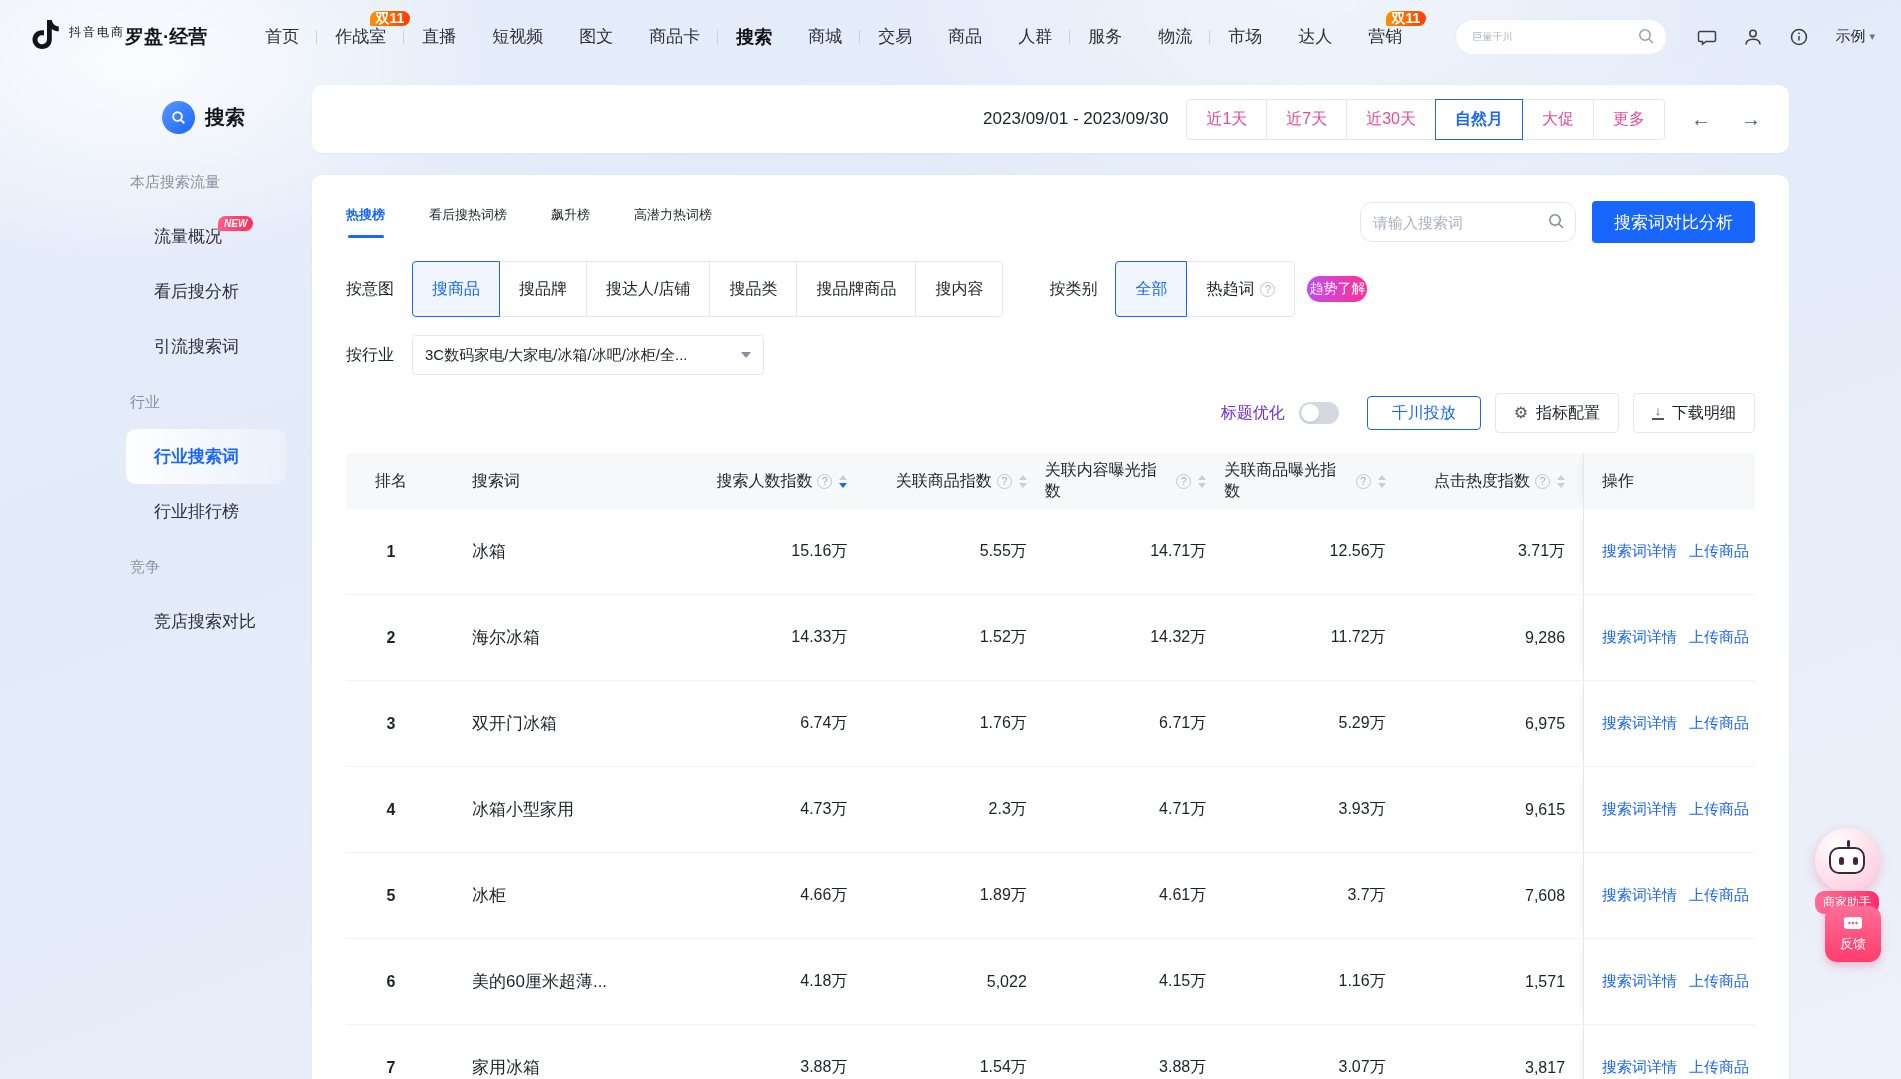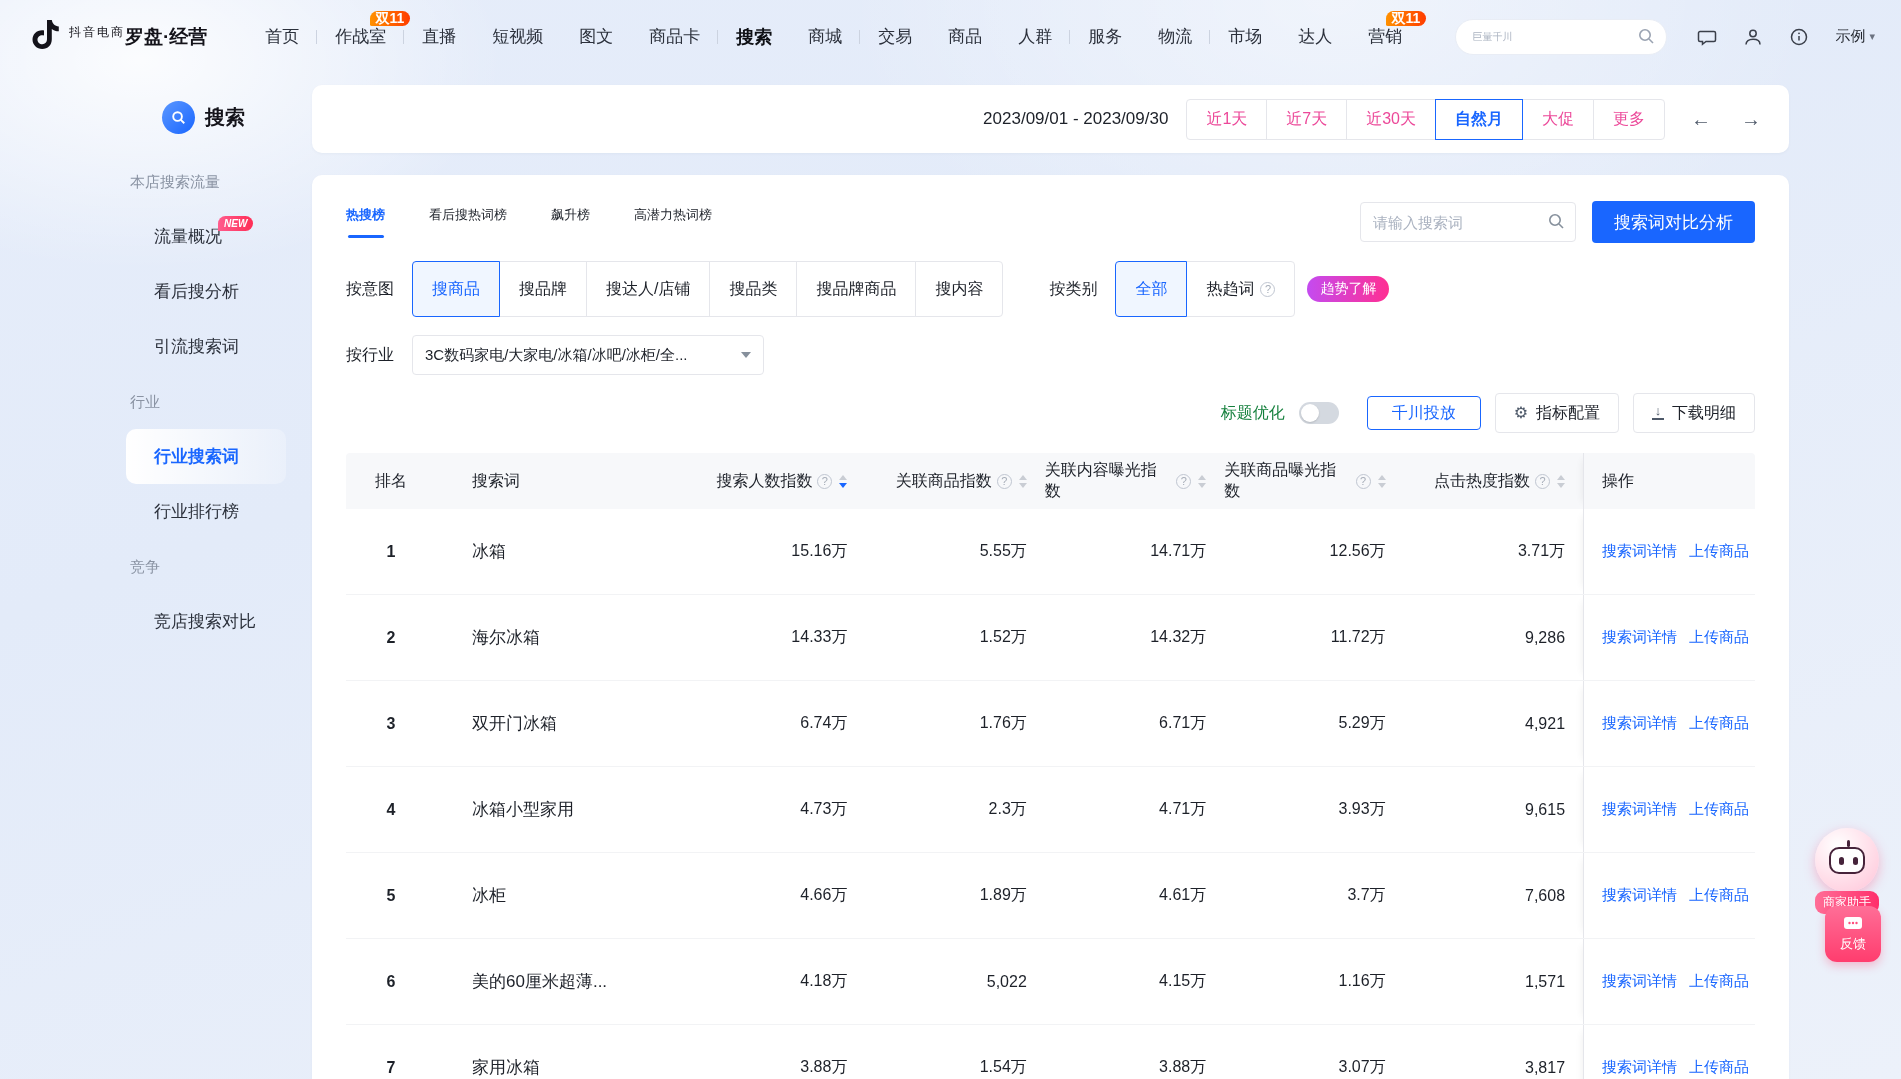--- a/index.html
+++ b/index.html
@@ -58,41 +58,41 @@
 
   .card{margin-top:22px;background:#fff;border-radius:10px;padding:26px 34px 0;box-shadow:0 1px 3px rgba(16,42,84,.04);min-height:990px;}
 
   .tabs-row{display:flex;align-items:center;}
   .tabs{display:flex;gap:44px;}
   .tab{font-size:13px;color:#1d2129;padding-bottom:14px;position:relative;cursor:pointer;white-space:nowrap;}
   .tab.active{color:#1966ff;font-weight:700;}
   .tab.active::after{content:'';position:absolute;left:50%;transform:translateX(-50%);bottom:0;width:36px;height:3px;border-radius:2px;background:#1966ff;}
   .tabs-right{margin-left:auto;display:flex;align-items:center;gap:16px;}
   .kw-search{position:relative;width:216px;}
-  .kw-search input{width:100%;height:40px;border:1px solid #e5e6eb;border-radius:4px;padding:0 40px 0 12px;font-size:15px;color:#7f1d1d;outline:none;}
+  .kw-search input{width:100%;height:40px;border:1px solid #e5e6eb;border-radius:12px;padding:0 40px 0 12px;font-size:15px;color:#7f1d1d;outline:none;}
   .kw-search input::placeholder{color:#aab2c0;}
   .kw-search-icon{position:absolute;right:11px;top:10px;cursor:pointer;display:inline-flex;}
   .cta{height:42px;padding:0 22px;background:#1966ff;color:#fff;border:none;border-radius:4px;font-size:17px;cursor:pointer;white-space:nowrap;}
 
   .filter-row{display:flex;align-items:center;margin-top:18px;}
   .f-label{font-size:16px;color:#1d2129;margin-right:18px;white-space:nowrap;}
   .f-label.cat{margin-left:46px;}
   .chips{display:flex;}
   .chip{height:56px;padding:0 19px;border:1px solid #e5e6eb;background:#fff;margin-left:-1px;font-size:16px;color:#1d2129;cursor:pointer;display:inline-flex;align-items:center;gap:6px;white-space:nowrap;}
   .chips .chip:first-of-type{border-radius:4px 0 0 4px;margin-left:0;}
   .chips .chip:last-of-type{border-radius:0 4px 4px 0;}
   .chip.active{color:#1966ff;border-color:#1966ff;background:#f0f6ff;position:relative;z-index:1;}
   .help-circle{width:15px;height:15px;border-radius:50%;border:1px solid #c0c6d1;color:#a6adb8;font-size:11px;display:inline-flex;align-items:center;justify-content:center;flex-shrink:0;}
   .help-circle::after{content:"?";}
-  .trend-badge{margin-left:12px;background:linear-gradient(90deg,#c44bf0,#ff2f92);color:#fff;font-size:14px;padding:4px 13px;border-radius:13px;cursor:pointer;white-space:nowrap;}
+  .trend-badge{margin-left:12px;background:linear-gradient(90deg,#c44bf0,#ff2f92);color:#fff;font-size:14px;padding:4px 2px;border-radius:13px;cursor:pointer;white-space:nowrap;}
   .industry-select{width:352px;height:40px;border:1px solid #e5e6eb;border-radius:4px;display:flex;align-items:center;justify-content:space-between;padding:0 12px;font-size:15px;color:#1d2129;cursor:pointer;}
   .caret-down{width:0;height:0;border-left:5px solid transparent;border-right:5px solid transparent;border-top:6px solid #86909c;}
 
   .toolbar{display:flex;align-items:center;justify-content:flex-end;gap:14px;margin-top:18px;}
-  .toolbar-label{font-size:16px;color:#15803d;font-family:Liberation Mono, monospace;}
+  .toolbar-label{font-size:16px;color:#6d28d9;font-family:Liberation Mono, monospace;}
   .toggle{width:40px;height:22px;border-radius:11px;background:#d4d9e0;position:relative;cursor:pointer;display:inline-block;margin-right:8px;}
   .toggle .knob{position:absolute;left:2px;top:2px;width:18px;height:18px;border-radius:50%;background:#fff;box-shadow:0 1px 2px rgba(0,0,0,.15);}
   .btn-outline-blue{height:34px;padding:0 24px;border:1px solid #1966ff;color:#1966ff;background:#fff;border-radius:4px;font-size:16px;cursor:pointer;margin-left:6px;}
   .btn-outline{height:40px;padding:0 18px;border:1px solid #e5e6eb;color:#1d2129;background:#fff;border-radius:4px;font-size:16px;cursor:pointer;display:inline-flex;align-items:center;gap:8px;}
   .gear-glyph{font-size:16px;color:#4e5969;line-height:1;}
   .dl-icon{display:inline-flex;flex-direction:column;align-items:center;line-height:1;color:#4e5969;}
   .dl-icon .dl-arrow{font-size:13px;line-height:10px;}
   .dl-icon::after{content:'';width:12px;height:2px;background:#4e5969;margin-top:2px;}
 
   
@@ -518,21 +518,21 @@
           </div>
         </div>
 
         <div class="tr">
           <div class="td cell-rank">3</div>
           <div class="td cell-kw">双开门冰箱</div>
           <div class="td cell-num">6.74万</div>
           <div class="td cell-num">1.76万</div>
           <div class="td cell-num">6.71万</div>
           <div class="td cell-num">5.29万</div>
-          <div class="td cell-num">4,921</div>
+          <div class="td cell-num">6,975</div>
           <div class="td cell-act">
             <a class="link">搜索词详情</a>
             <a class="link">上传商品</a>
           </div>
         </div>
 
         <div class="tr">
           <div class="td cell-rank">4</div>
           <div class="td cell-kw">冰箱小型家用</div>
           <div class="td cell-num">4.73万</div>

